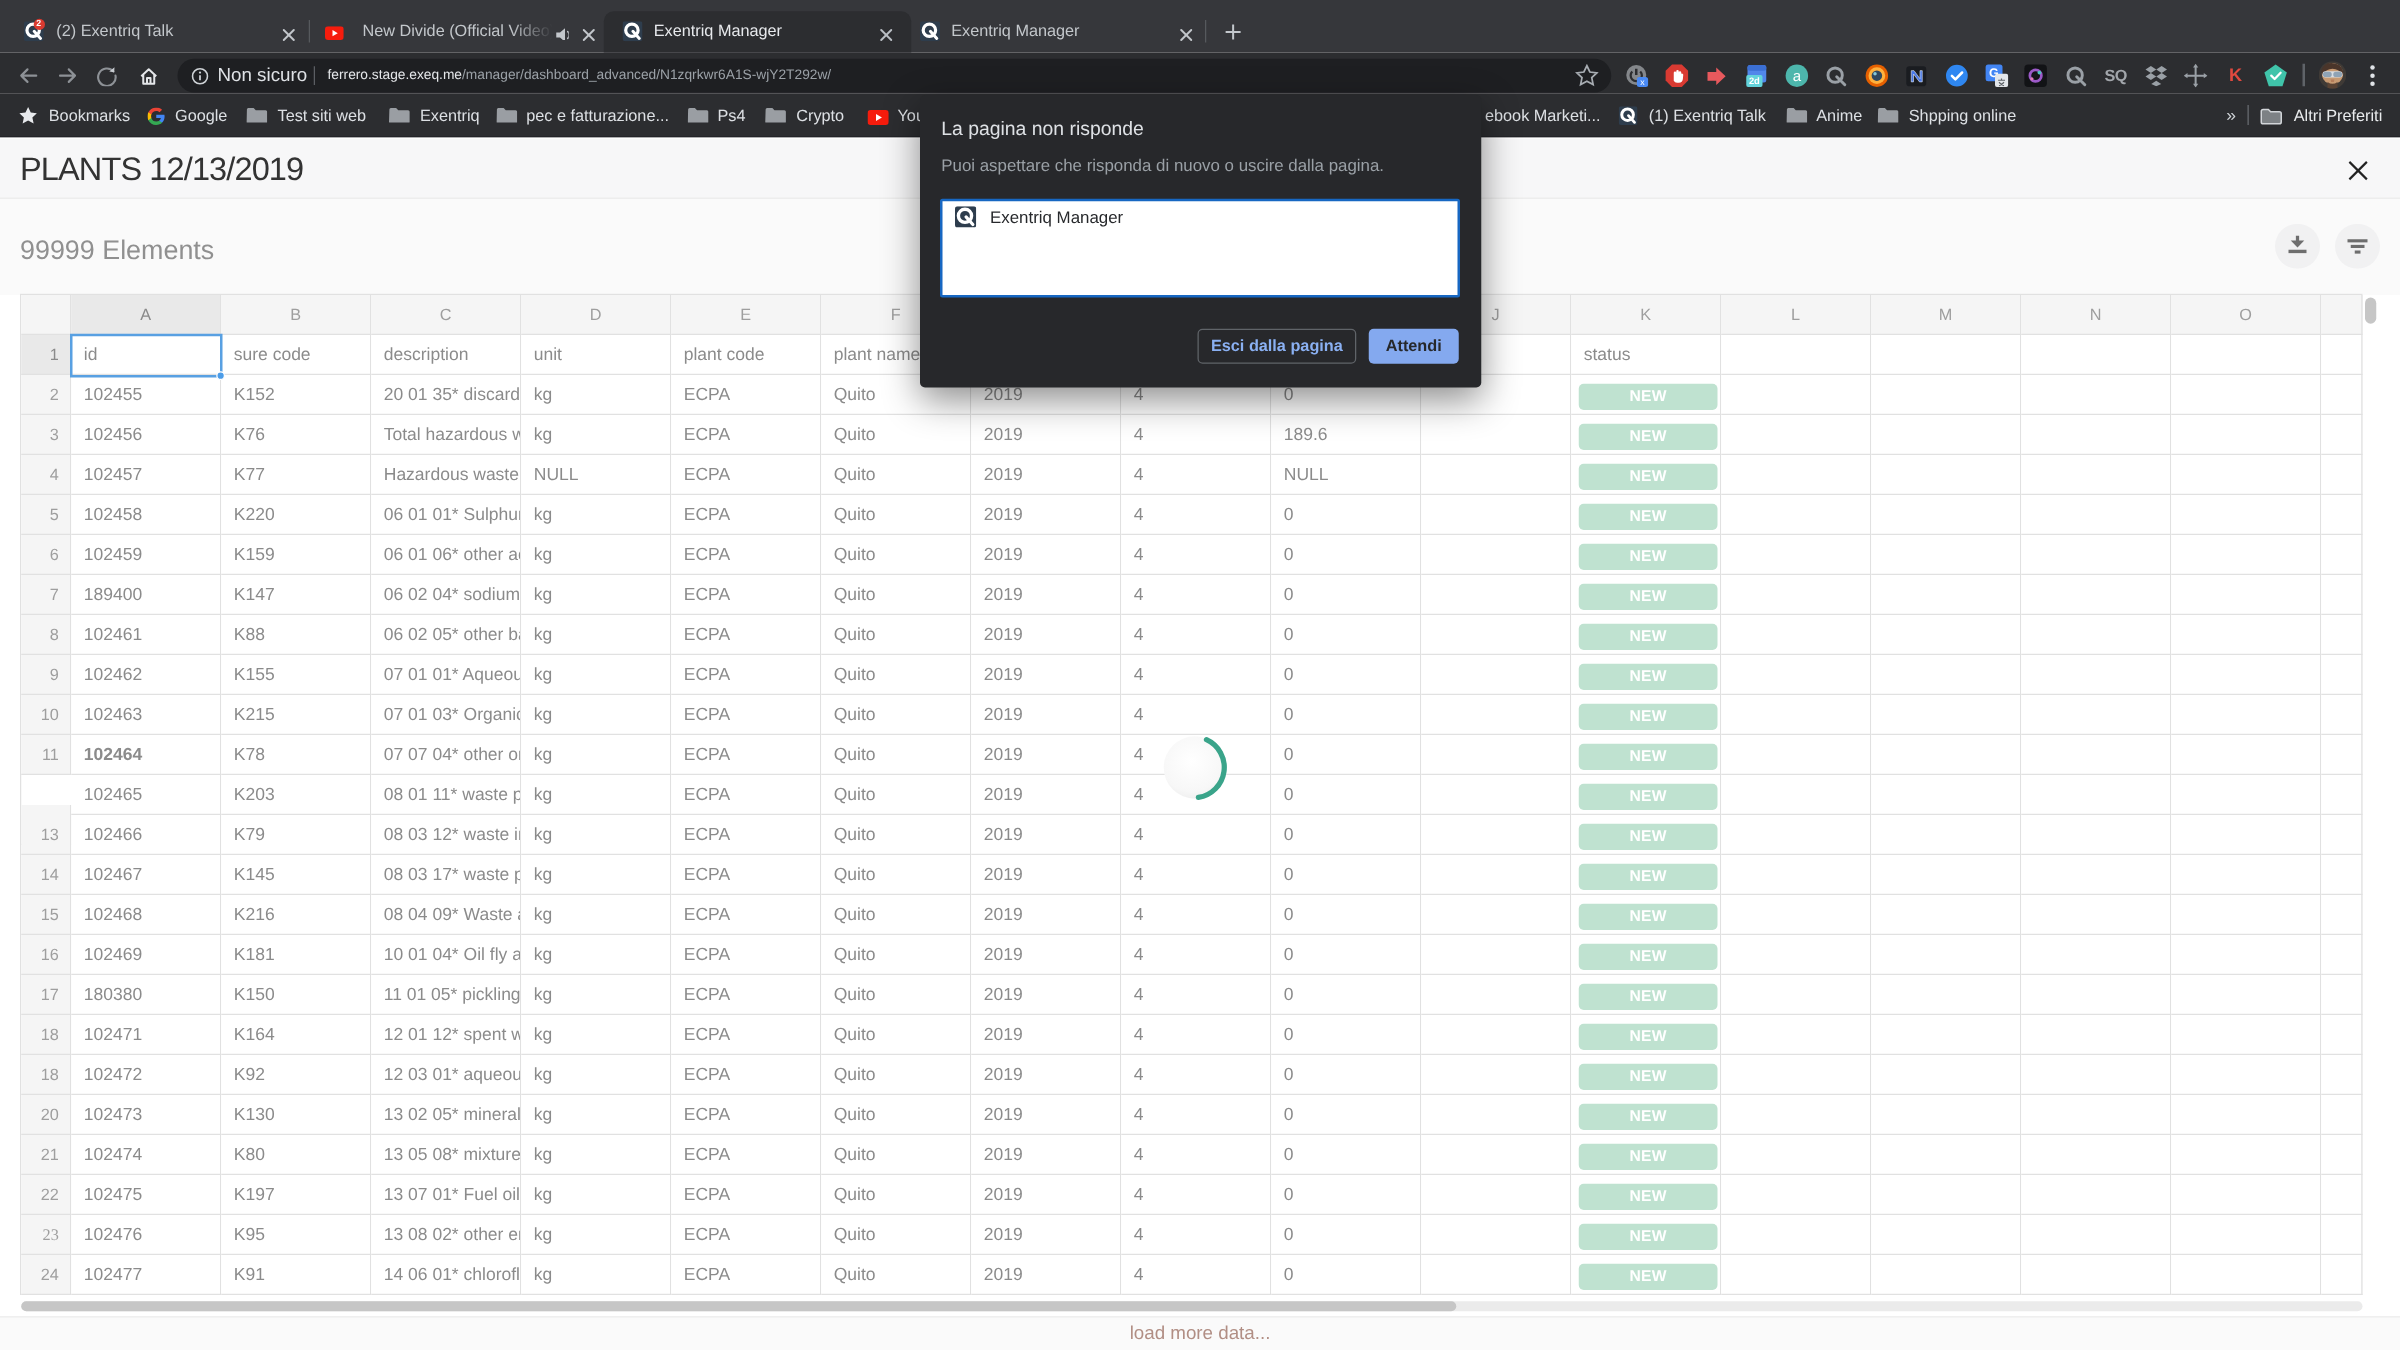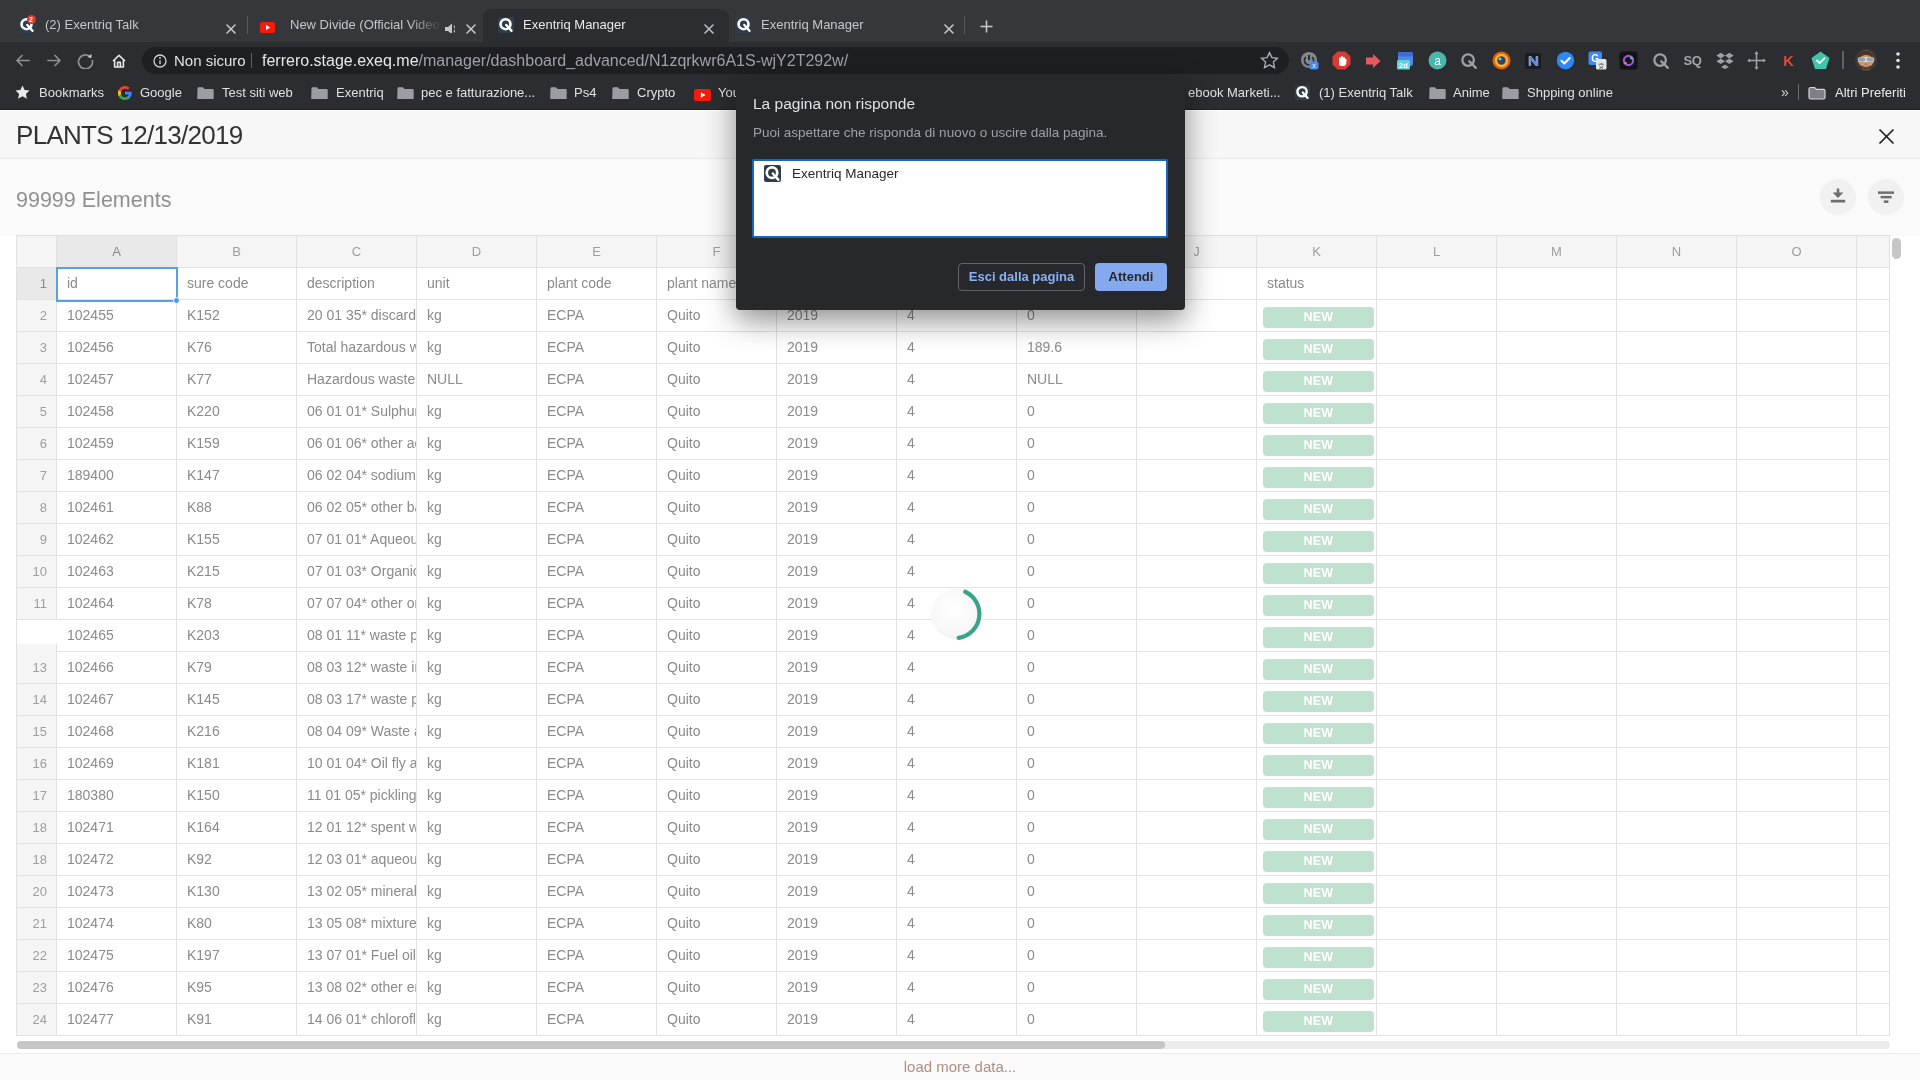--- a/index.html
+++ b/index.html
@@ -81,21 +81,21 @@
       <path d="M3 9 L9 3.4 L15 9 M4.6 7.8 V15 H13.4 V7.8 M7.6 15 V10.4 H10.4 V15" stroke="#e4e6e9" stroke-width="1.6" fill="none" stroke-linejoin="round"></path>
     </svg></div>
 <div style="position:absolute;left:142px;top:47px;width:1147px;height:27px;border-radius:13.5px;background:#1e1f22"></div>
 <div style="position:absolute;left:153.0px;top:53.5px;width:14px;height:14px"><svg width="14" height="14" viewBox="0 0 14 14" style="">
       <circle cx="7" cy="7" r="6" fill="none" stroke="#ced2d6" stroke-width="1.3"></circle>
       <line x1="7" y1="6.2" x2="7" y2="10.2" stroke="#ced2d6" stroke-width="1.4"></line>
       <circle cx="7" cy="4" r="0.9" fill="#ced2d6"></circle>
     </svg></div>
 <div style="position:absolute;left:174px;top:47px;height:27px;line-height:27px;font-size:15px;color:#dfe2e6">Non sicuro</div>
 <div style="position:absolute;left:251px;top:53px;width:1px;height:15px;background:#5b5e63"></div>
-<div style="position:absolute;left:262px;top:47px;height:27px;line-height:27px;font-size:16px;color:#e5e7ea">ferrero.stage.exeq.me<span style="color:#9ba1a7">/manager/dashboard_advanced/N1zqrkwr6A1S-wjY2T292w/</span></div>
+<div style="position:absolute;left:262px;top:47px;height:27px;line-height:27px;font-size:11px;color:#e5e7ea">ferrero.stage.exeq.me<span style="color:#9ba1a7">/manager/dashboard_advanced/N1zqrkwr6A1S-wjY2T292w/</span></div>
 <div style="position:absolute;left:1259.5px;top:51.0px;width:19px;height:19px"><svg width="19" height="19" viewBox="0 0 19 19" style="">
       <path d="M9.5 1.6 L11.9 6.6 L17.5 7.3 L13.4 11.1 L14.5 16.6 L9.5 13.9 L4.5 16.6 L5.6 11.1 L1.5 7.3 L7.1 6.6 Z" fill="none" stroke="#a7acb2" stroke-width="1.4" transform="scale(1.0)"></path>
     </svg></div>
 <div style="position:absolute;left:1299.5px;top:51.0px;width:19px;height:19px"><svg width="19" height="19" viewBox="0 0 19 19" style="">
       <circle cx="9" cy="9" r="8" fill="#84878b"></circle>
       <path d="M9 4 v5" stroke="#2c2d30" stroke-width="2"></path>
       <path d="M5.8 6.2 a4.5 4.5 0 1 0 6.4 0" stroke="#2c2d30" stroke-width="1.8" fill="none"></path>
       <rect x="9.5" y="10.5" width="9" height="8" rx="2" fill="#4a8af4"></rect>
       <text x="14" y="17" font-size="7" fill="#fff" text-anchor="middle" font-family="Liberation Sans">x</text>
     </svg></div>
@@ -467,21 +467,21 @@
     <div class="c" style="left:897px;top:556px;width:120px;height:32px;">4</div>
     <div class="c" style="left:1017px;top:556px;width:120px;height:32px;">0</div>
     <div class="c" style="left:1137px;top:556px;width:120px;height:32px;"></div>
     <div class="c kc" style="left:1257px;top:556px;width:120px;height:32px;"><span class="badge">NEW</span></div>
     <div class="c" style="left:1377px;top:556px;width:120px;height:32px;"></div>
     <div class="c" style="left:1497px;top:556px;width:120px;height:32px;"></div>
     <div class="c" style="left:1617px;top:556px;width:120px;height:32px;"></div>
     <div class="c" style="left:1737px;top:556px;width:120px;height:32px;"></div>
     <div class="c" style="left:1857px;top:556px;width:33px;height:32px;"></div>
     <div class="num" style="left:17px;top:588px;width:40px;height:32px;">11</div>
-    <div class="c" style="left:57px;top:588px;width:120px;height:32px;">102464</div>
+    <div class="c" style="left:57px;top:588px;width:120px;height:32px;font-weight:bold;">102464</div>
     <div class="c" style="left:177px;top:588px;width:120px;height:32px;">K78</div>
     <div class="c" style="left:297px;top:588px;width:120px;height:32px;">07 07 04* other organic sol</div>
     <div class="c" style="left:417px;top:588px;width:120px;height:32px;">kg</div>
     <div class="c" style="left:537px;top:588px;width:120px;height:32px;">ECPA</div>
     <div class="c" style="left:657px;top:588px;width:120px;height:32px;">Quito</div>
     <div class="c" style="left:777px;top:588px;width:120px;height:32px;">2019</div>
     <div class="c" style="left:897px;top:588px;width:120px;height:32px;">4</div>
     <div class="c" style="left:1017px;top:588px;width:120px;height:32px;">0</div>
     <div class="c" style="left:1137px;top:588px;width:120px;height:32px;"></div>
     <div class="c kc" style="left:1257px;top:588px;width:120px;height:32px;"><span class="badge">NEW</span></div>
@@ -670,21 +670,21 @@
     <div class="c" style="left:777px;top:940px;width:120px;height:32px;">2019</div>
     <div class="c" style="left:897px;top:940px;width:120px;height:32px;">4</div>
     <div class="c" style="left:1017px;top:940px;width:120px;height:32px;">0</div>
     <div class="c" style="left:1137px;top:940px;width:120px;height:32px;"></div>
     <div class="c kc" style="left:1257px;top:940px;width:120px;height:32px;"><span class="badge">NEW</span></div>
     <div class="c" style="left:1377px;top:940px;width:120px;height:32px;"></div>
     <div class="c" style="left:1497px;top:940px;width:120px;height:32px;"></div>
     <div class="c" style="left:1617px;top:940px;width:120px;height:32px;"></div>
     <div class="c" style="left:1737px;top:940px;width:120px;height:32px;"></div>
     <div class="c" style="left:1857px;top:940px;width:33px;height:32px;"></div>
-    <div class="num" style="left:17px;top:972px;width:40px;height:32px;">23</div>
+    <div class="num" style="left:17px;top:972px;width:40px;height:32px;font-family:Liberation Serif, serif;">23</div>
     <div class="c" style="left:57px;top:972px;width:120px;height:32px;">102476</div>
     <div class="c" style="left:177px;top:972px;width:120px;height:32px;">K95</div>
     <div class="c" style="left:297px;top:972px;width:120px;height:32px;">13 08 02* other emulsions</div>
     <div class="c" style="left:417px;top:972px;width:120px;height:32px;">kg</div>
     <div class="c" style="left:537px;top:972px;width:120px;height:32px;">ECPA</div>
     <div class="c" style="left:657px;top:972px;width:120px;height:32px;">Quito</div>
     <div class="c" style="left:777px;top:972px;width:120px;height:32px;">2019</div>
     <div class="c" style="left:897px;top:972px;width:120px;height:32px;">4</div>
     <div class="c" style="left:1017px;top:972px;width:120px;height:32px;">0</div>
     <div class="c" style="left:1137px;top:972px;width:120px;height:32px;"></div>

